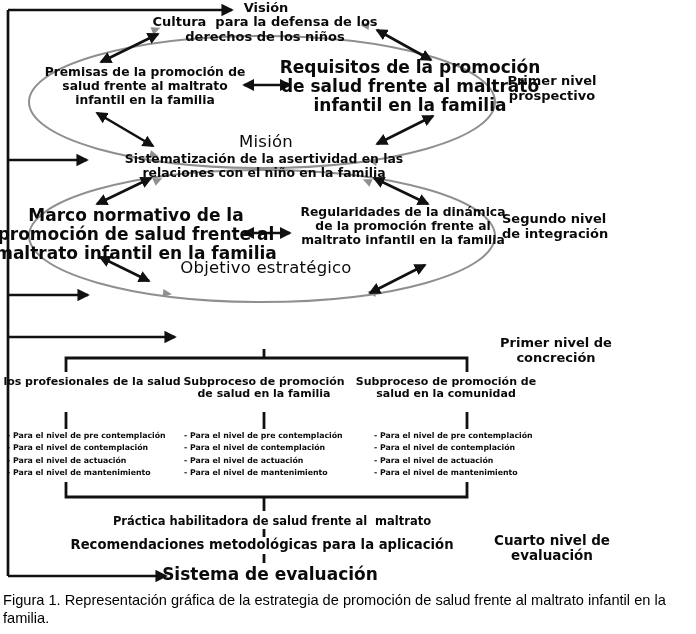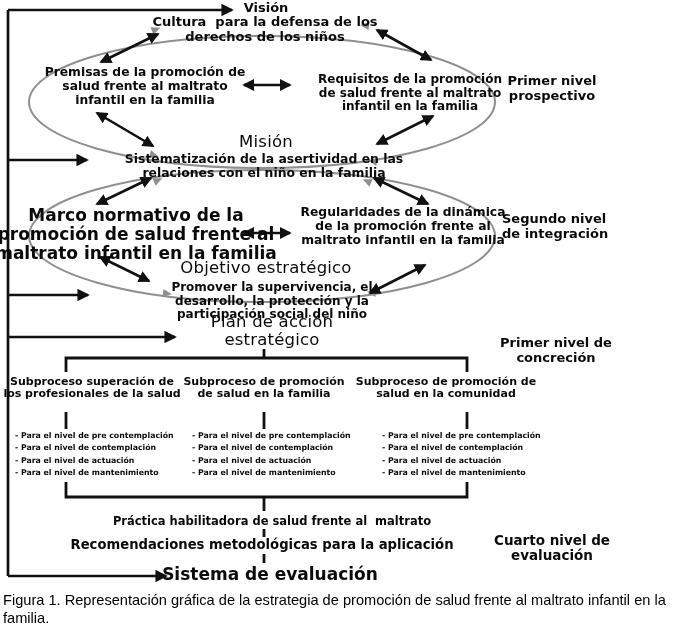--- a/index.html
+++ b/index.html
@@ -3,21 +3,21 @@
 <meta charset="utf-8">
 <style>
   html,body{margin:0;padding:0;background:#fff;}
   body{width:696px;height:634px;overflow:hidden;font-family:"DejaVu Sans",sans-serif;}
   .stage{position:relative;width:696px;height:628px;background:#fff;}
   svg.lines{position:absolute;left:0;top:0;}
   .txt{position:absolute;transform:translateX(-50%);text-align:center;color:#0a0a0a;font-weight:bold;line-height:1.13;}
   .txt .ln{display:block;white-space:pre;}
   .big{font-weight:400;font-size:16.5px;letter-spacing:.2px;}
   .lbl{font-size:13px;}
-  .stages{position:absolute;text-align:left;font-size:7.8px;font-weight:bold;color:#0a0a0a;line-height:12.4px;padding-left:8px;}
+  .stages{position:absolute;text-align:left;font-size:7.8px;font-weight:bold;color:#0a0a0a;line-height:12.4px;}
   .stages .ln{display:block;white-space:pre;}
   .caption{position:absolute;left:3px;top:592px;width:692px;font-family:Liberation Sans, sans-serif;font-size:14.6px;line-height:1.22;color:#000;text-align:left;}
 </style>
 </head>
 <body>
 
 <div class="stage">
 
   <svg class="lines" width="696" height="590" viewBox="0 0 696 590">
     <defs>
@@ -84,21 +84,21 @@
   <div class="txt" style="left:265px;top:15px;font-size:13px;">
     <span class="ln">Cultura  para la defensa de los</span>
     <span class="ln">derechos de los niños</span>
   </div>
 
   <div class="txt" style="left:145px;top:66px;font-size:12.3px;">
     <span class="ln">Premisas de la promoción de</span>
     <span class="ln">salud frente al maltrato</span>
     <span class="ln">infantil en la familia</span>
   </div>
-  <div class="txt" style="left:410px;top:73px;font-size:12px;">
+  <div class="txt" style="left:410px;top:58px;font-size:17px;">
     <span class="ln">Requisitos de la promoción</span>
     <span class="ln">de salud frente al maltrato</span>
     <span class="ln">infantil en la familia</span>
   </div>
   <div class="txt lbl" style="left:552px;top:74px;">
     <span class="ln">Primer nivel</span>
     <span class="ln">prospectivo</span>
   </div>
 
   <div class="txt big" style="left:266px;top:133px;">
@@ -120,37 +120,27 @@
     <span class="ln">maltrato infantil en la familia</span>
   </div>
   <div class="txt lbl" style="left:502px;top:212px;transform:none;text-align:left;">
     <span class="ln">Segundo nivel</span>
     <span class="ln">de integración</span>
   </div>
 
   <div class="txt big" style="left:266px;top:259px;">
     <span class="ln">Objetivo estratégico</span>
   </div>
-  <div class="txt" style="left:272px;top:281px;font-size:12px;">
-    <span class="ln">Promover la supervivencia, el</span>
-    <span class="ln">desarrollo, la protección y la</span>
-    <span class="ln">participación social del niño</span>
-  </div>
 
-  <div class="txt big" style="left:272px;top:313px;line-height:1.1;">
-    <span class="ln">Plan de acción</span>
-    <span class="ln">estratégico</span>
-  </div>
   <div class="txt lbl" style="left:556px;top:336px;">
     <span class="ln">Primer nivel de</span>
     <span class="ln">concreción</span>
   </div>
 
   <div class="txt" style="left:92px;top:376px;font-size:11px;">
-    <span class="ln">Subproceso superación de</span>
     <span class="ln">los profesionales de la salud</span>
   </div>
   <div class="txt" style="left:264px;top:376px;font-size:11px;">
     <span class="ln">Subproceso de promoción</span>
     <span class="ln">de salud en la familia</span>
   </div>
   <div class="txt" style="left:446px;top:376px;font-size:11px;">
     <span class="ln">Subproceso de promoción de</span>
     <span class="ln">salud en la comunidad</span>
   </div>

